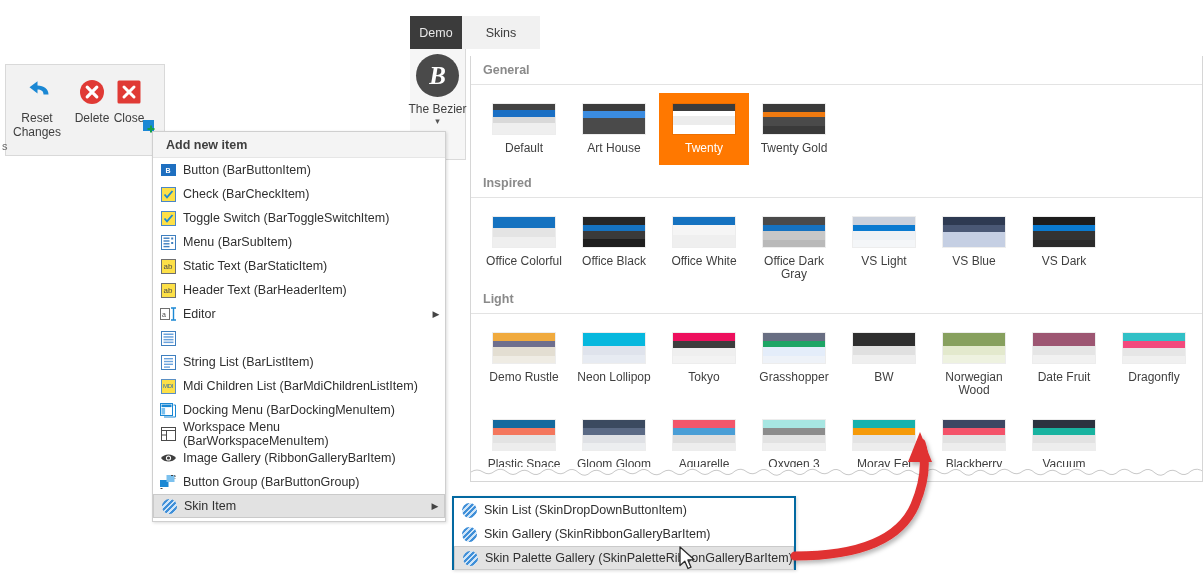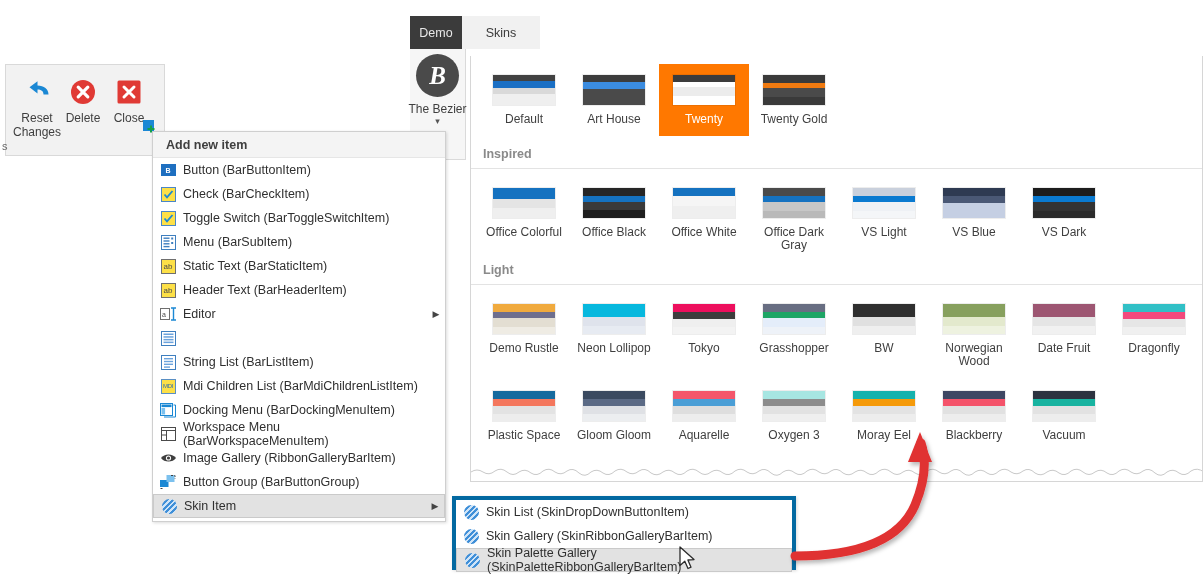--- a/index.html
+++ b/index.html
@@ -98,21 +98,21 @@
     box-sizing:border-box;
   }
   .tb-btn{
     position:absolute;top:10px;width:48px;text-align:center;
   }
   .tb-ico{height:34px;display:flex;align-items:center;justify-content:center;}
   .tb-label{
     font-size:12px;color:#3f3f3f;line-height:14px;margin-top:2px;
   }
   #tb-reset{left:7px;}
-  #tb-delete{left:53px;}
+  #tb-delete{left:62px;}
   #tb-close{left:99px;}
   #tb-edge-text{
     position:absolute;left:2px;top:140px;font-size:11px;color:#6a6a6a;
   }
   #add-badge{
     position:absolute;left:143px;top:120px;width:14px;height:14px;
   }
 
   
   #add-menu{
@@ -136,21 +136,21 @@
     display:flex;align-items:center;justify-content:center;
   }
   .mi-label{flex:1;}
   .mi-arrow{
     width:18px;text-align:center;font-size:9px;color:#444;
   }
 
   
   #sub-menu{
     position:absolute;left:452px;top:496px;width:344px;height:74px;
-    background:#ffffff;border:4px solid #0369a1;box-sizing:border-box;
+    background:#ffffff;border:2px solid #0369a1;box-sizing:border-box;
     box-shadow:1px 1px 3px rgba(0,0,0,0.14);
   }
   #sub-menu .menu-item{height:24px;}
 
   
   .ico-box{
     width:15px;height:15px;border:1px solid #4a86c8;background:#fde047;
     box-sizing:border-box;display:flex;align-items:center;justify-content:center;
     font-size:7.5px;color:#2b6cb0;font-family:"Liberation Sans",sans-serif;
   }
@@ -188,20 +188,21 @@
   <div id="bezier-group">
     <div id="bezier-icon">
       <span>B</span>
     </div>
     <div id="bezier-label">The Bezier</div>
     <div id="bezier-caret">▾</div>
   </div>
 
   <div id="skin-gallery">
     <div id="gallery-groups">
+        <div class="gal-group-header">General</div>
         <div class="gal-row">
           <div class="gal-item">
             <div class="gal-swatch">
               <i style="background: rgb(66, 66, 66); height: 6px;"></i>
               <i style="background: rgb(26, 111, 196); height: 7px;"></i>
               <i style="background: rgb(217, 217, 217); height: 6px;"></i>
               <i style="background: rgb(239, 239, 239); height: 11px;"></i>
             </div>
             <div class="gal-caption">Default</div>
           </div>

